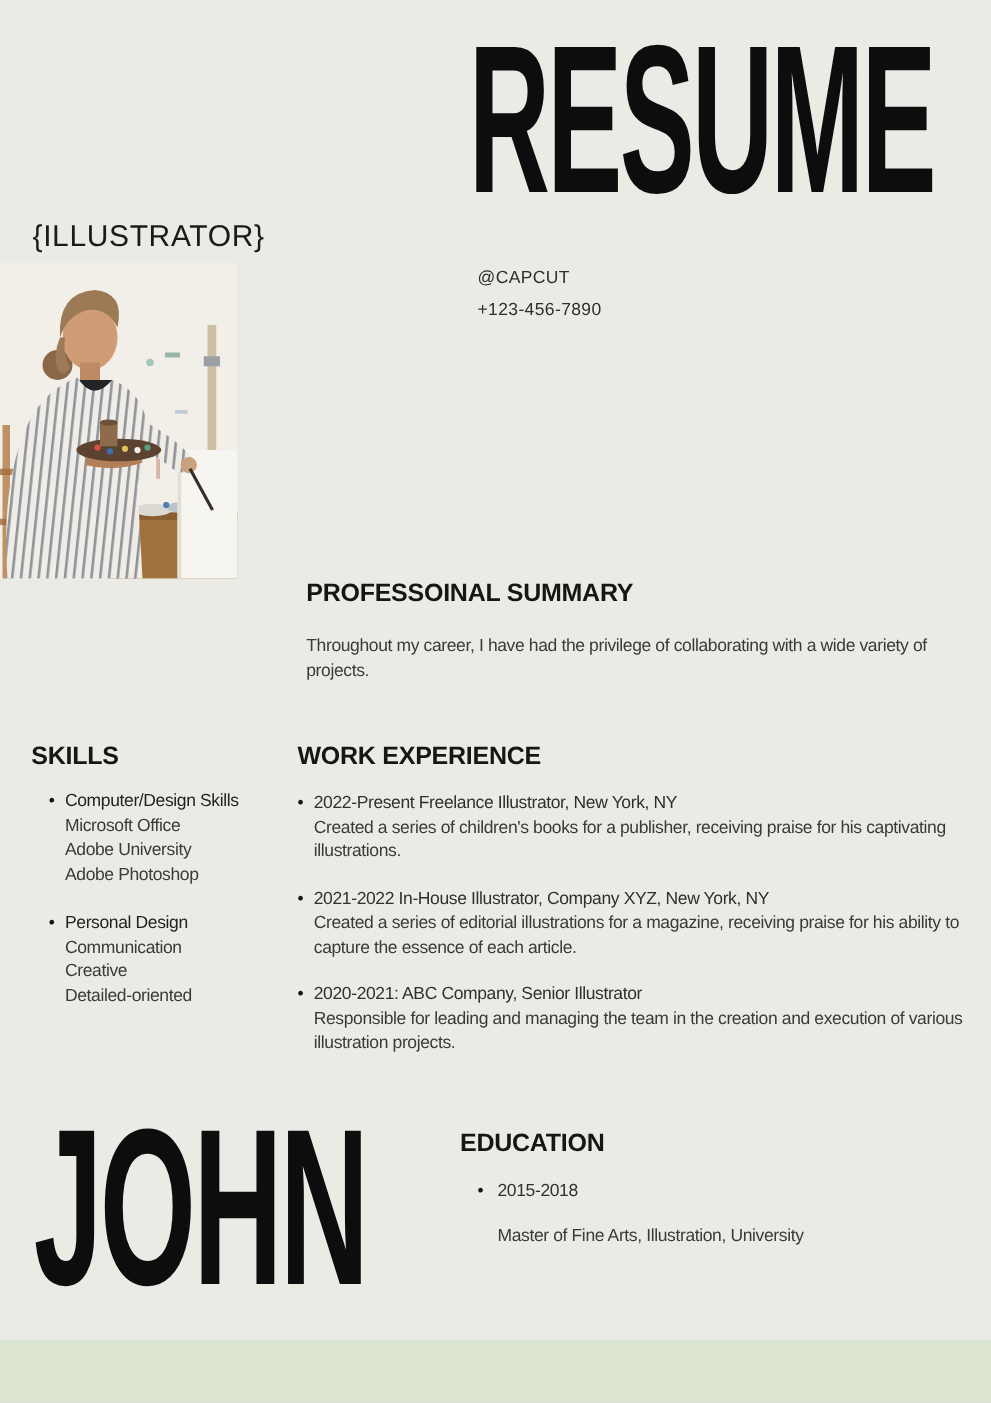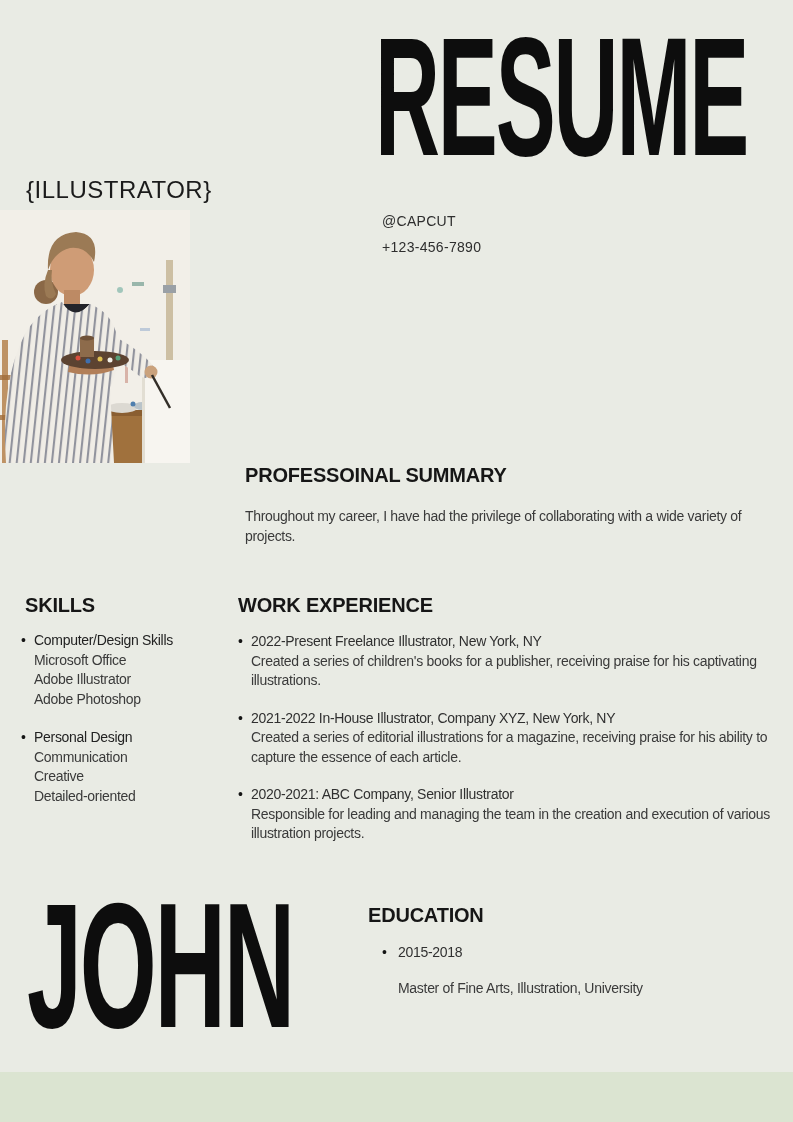--- a/index.html
+++ b/index.html
@@ -95,21 +95,21 @@
   }
   .summary-text {
     position: absolute;
     left: 245px; top: 507px;
     width: 530px;
   }
 
   
   .skills-list {
     position: absolute;
-    left: 21px; top: 631px;
+    left: 39px; top: 631px;
     width: 200px;
   }
   .skill-group { margin-bottom: 19px; }
   .group-title {
     position: relative;
     padding-left: 13px;
     font-size: 14px;
     line-height: 19.5px;
     letter-spacing: -0.3px;
     color: #222222;
@@ -233,21 +233,21 @@
   </div>
 
   <div class="section-heading summary-heading">PROFESSOINAL SUMMARY</div>
   <div class="body-text summary-text">Throughout my career, I have had the privilege of collaborating with a wide variety of projects.</div>
 
   <div class="section-heading skills-heading">SKILLS</div>
   <div class="skills-list body-text">
     <div class="skill-group">
       <div class="group-title">Computer/Design Skills</div>
       <div class="skill-item">Microsoft Office</div>
-      <div class="skill-item">Adobe Illustrator</div>
+      <div class="skill-item">Adobe University</div>
       <div class="skill-item">Adobe Photoshop</div>
     </div>
     <div class="skill-group">
       <div class="group-title">Personal Design</div>
       <div class="skill-item">Communication</div>
       <div class="skill-item">Creative</div>
       <div class="skill-item">Detailed-oriented</div>
     </div>
   </div>
 

